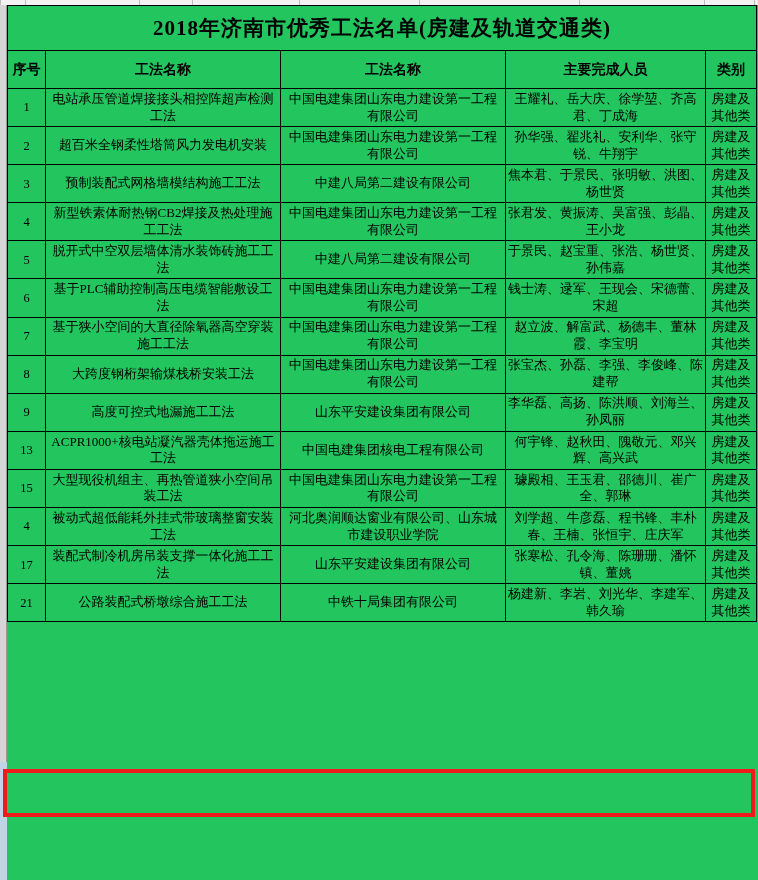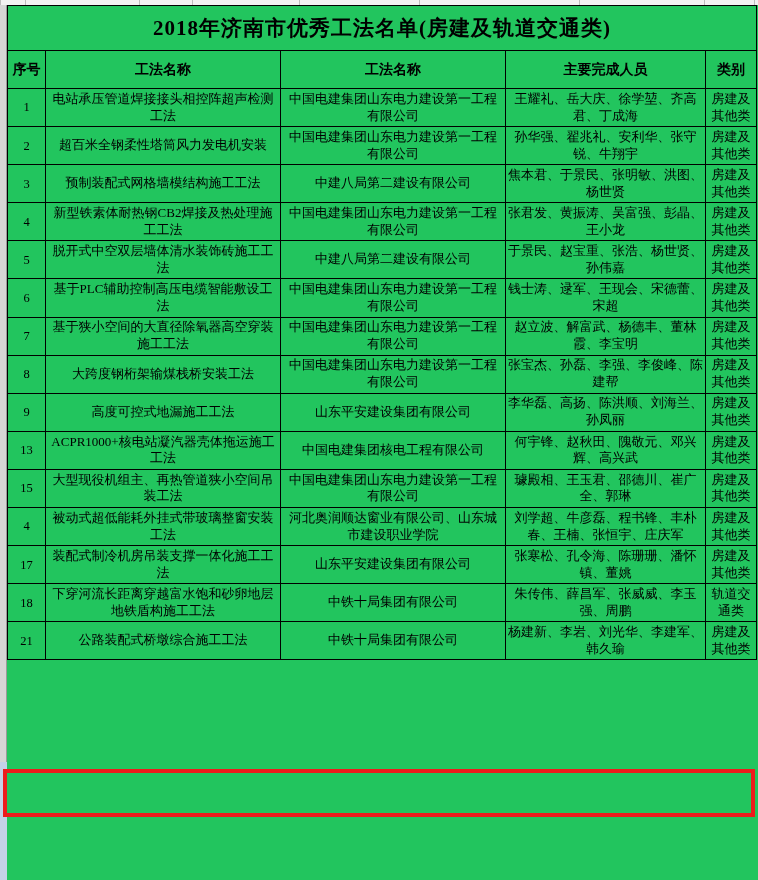--- a/index.html
+++ b/index.html
@@ -211,27 +211,20 @@
     <td class="c-cat">房建及其他类</td>
   </tr>
         <tr>
     <td class="c-no">17</td>
     <td class="c-name">装配式制冷机房吊装支撑一体化施工工法</td>
     <td class="c-unit">山东平安建设集团有限公司</td>
     <td class="c-people">张寒松、孔令海、陈珊珊、潘怀镇、董姚</td>
     <td class="c-cat">房建及其他类</td>
   </tr>
         <tr>
-    <td class="c-no">18</td>
-    <td class="c-name">下穿河流长距离穿越富水饱和砂卵地层地铁盾构施工工法</td>
-    <td class="c-unit">中铁十局集团有限公司</td>
-    <td class="c-people">朱传伟、薛昌军、张威威、李玉强、周鹏</td>
-    <td class="c-cat">轨道交通类</td>
-  </tr>
-        <tr>
     <td class="c-no">21</td>
     <td class="c-name">公路装配式桥墩综合施工工法</td>
     <td class="c-unit">中铁十局集团有限公司</td>
     <td class="c-people">杨建新、李岩、刘光华、李建军、韩久瑜</td>
     <td class="c-cat">房建及其他类</td>
   </tr>
       </tbody>
   </table>
 
   <div class="highlight-box" style="border-color: rgb(237, 28, 28);"></div>

